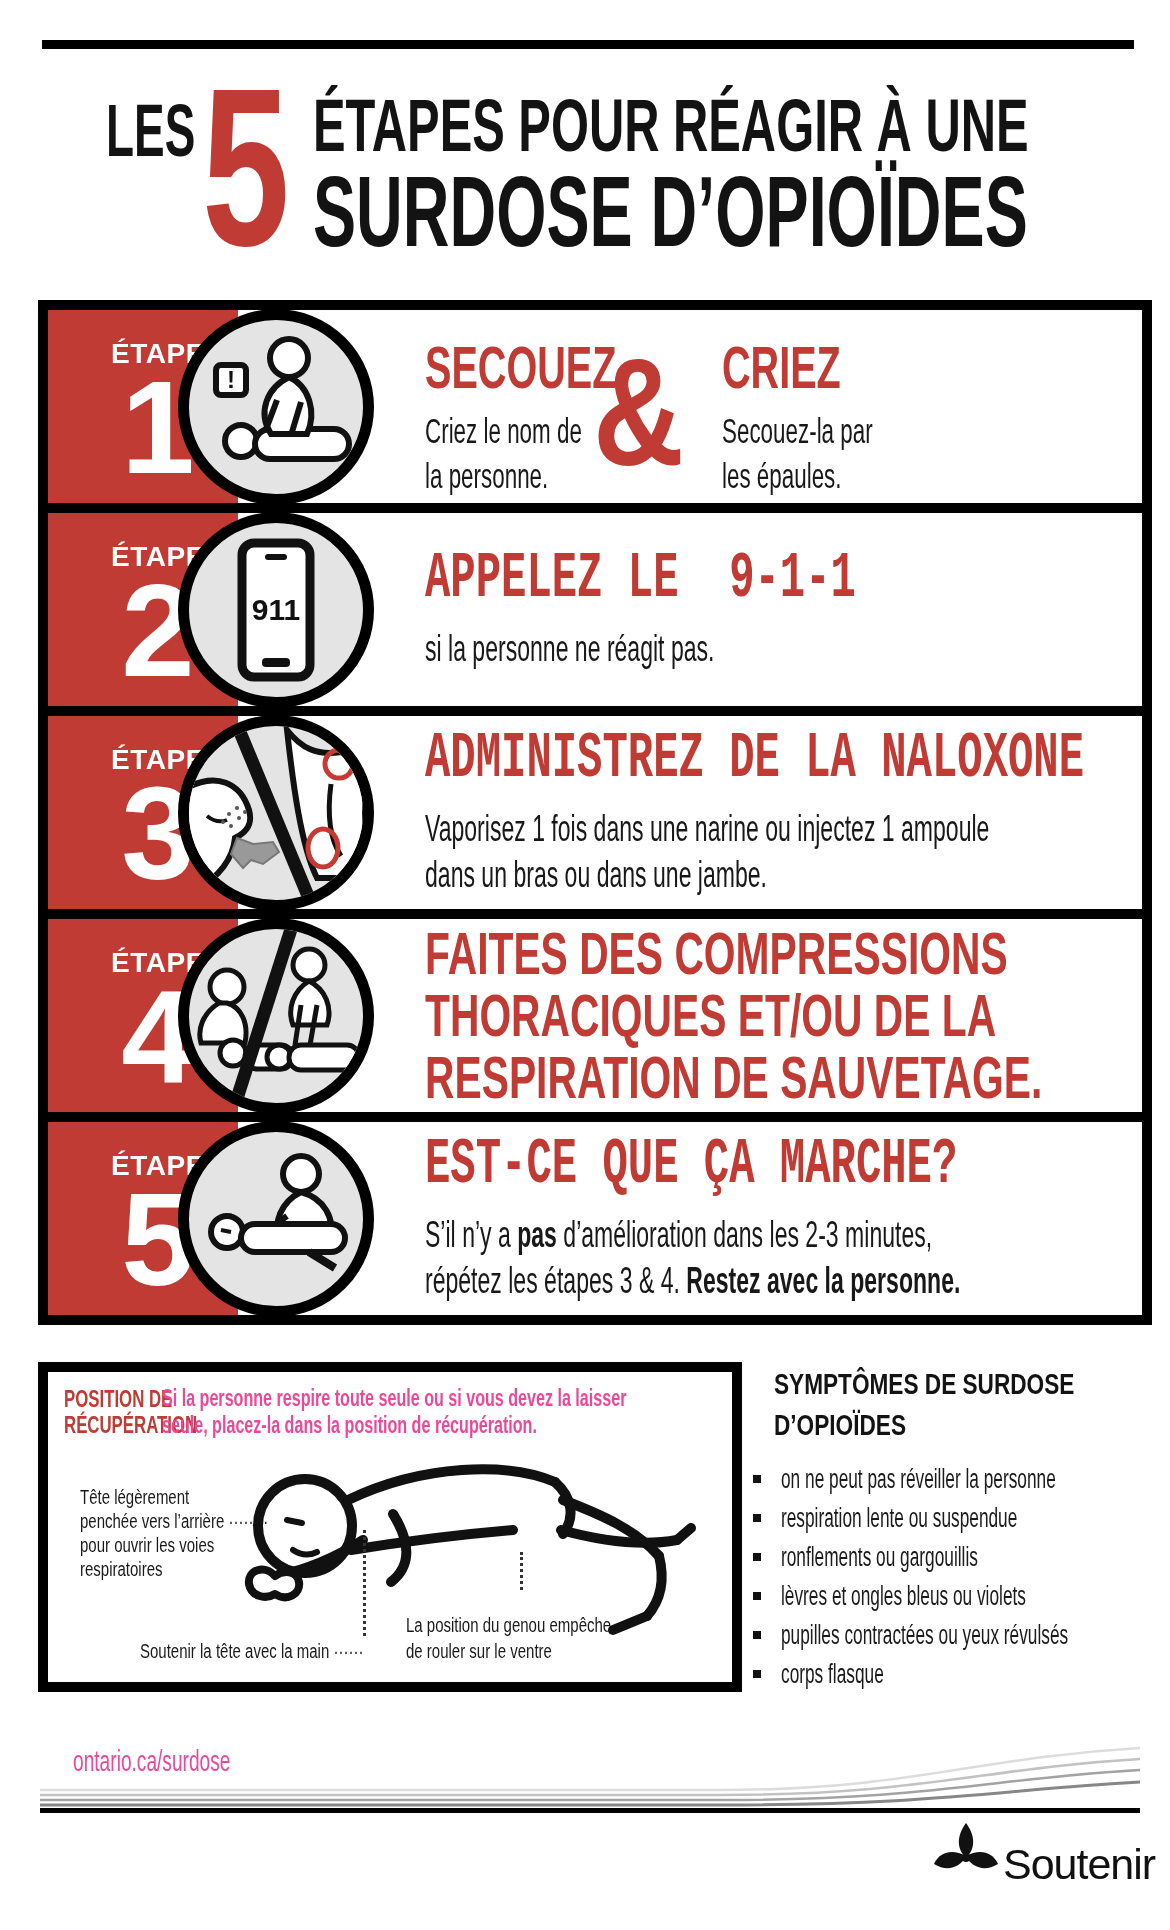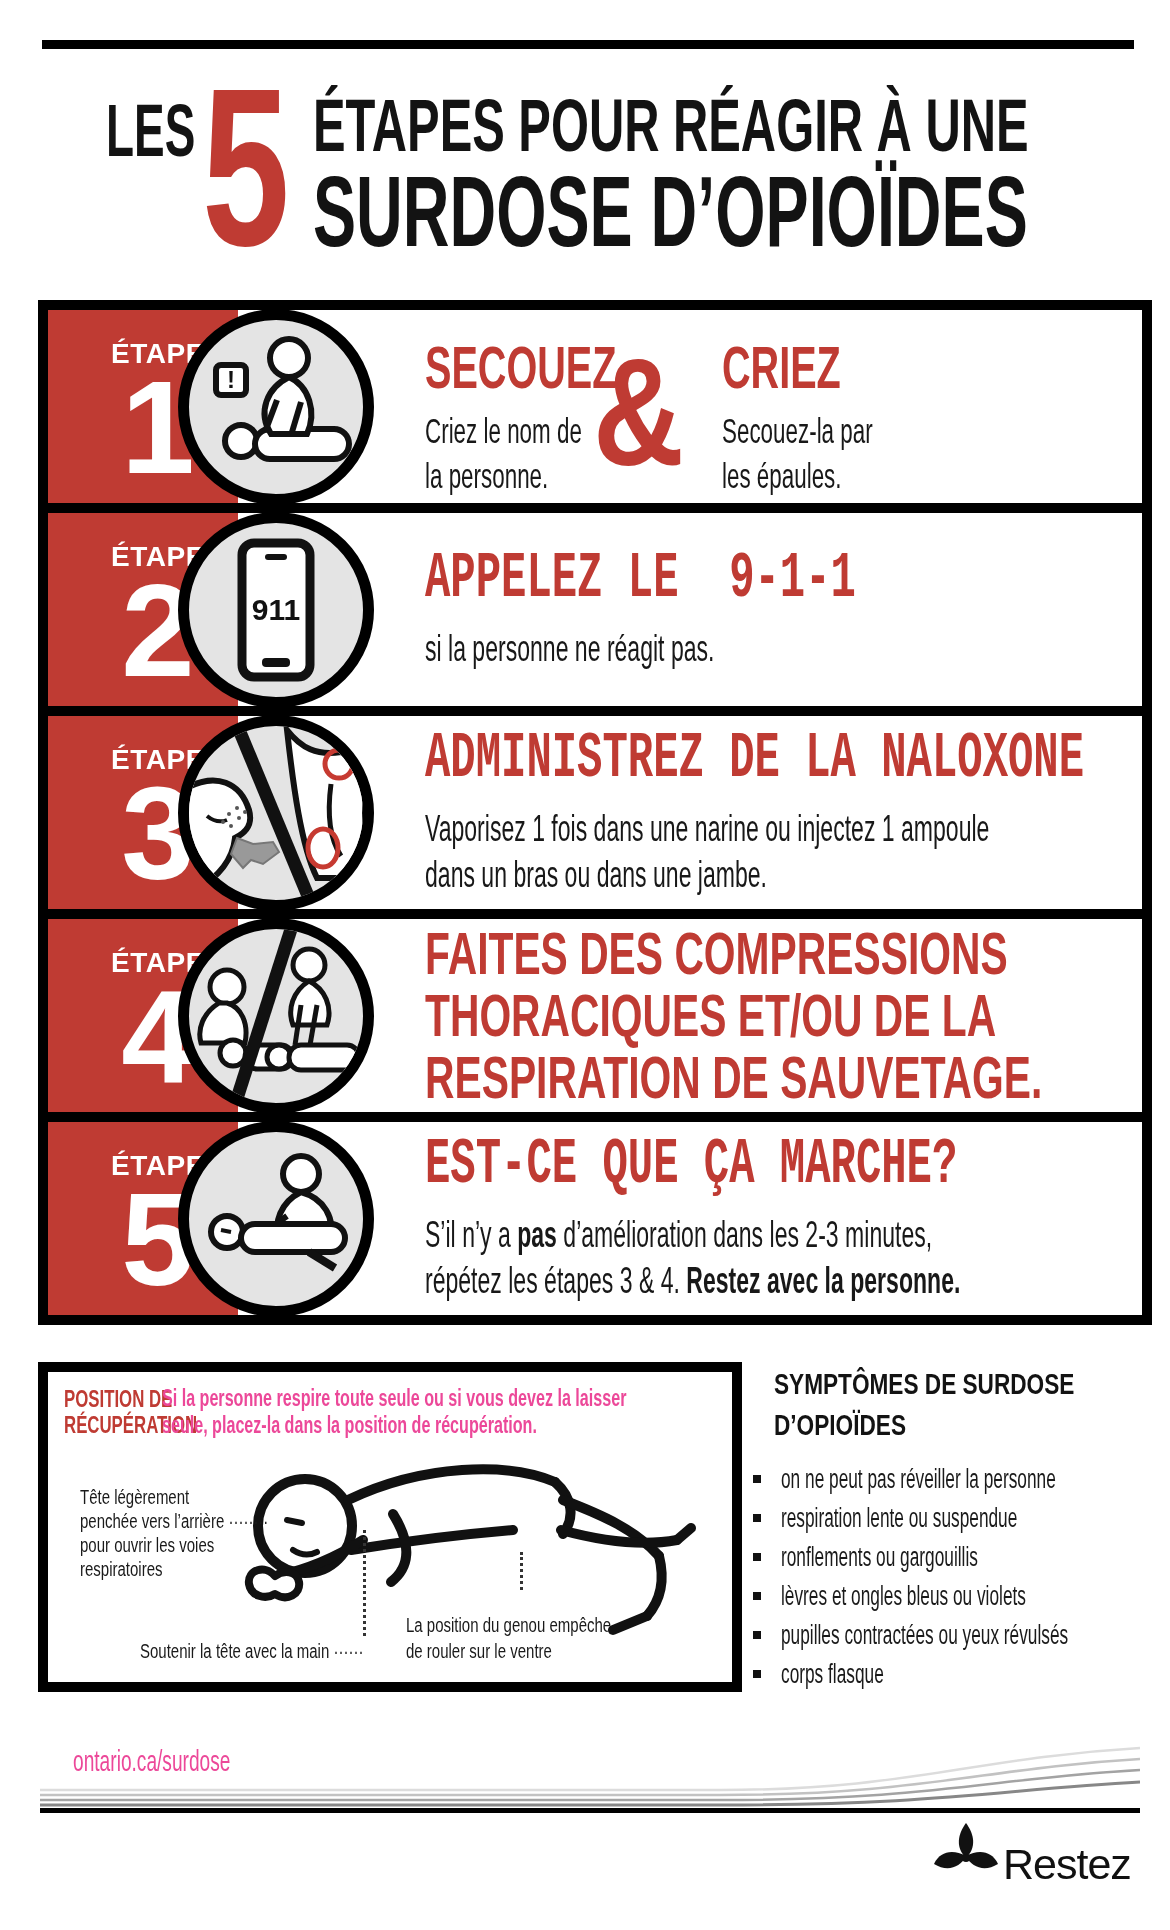--- a/index.html
+++ b/index.html
@@ -335,17 +335,17 @@
     <div class="logo">
       <svg width="66" height="68" viewBox="0 0 66 68">
         <g fill="#111">
           <path d="M33,1 C25,12 22,25 33,36 C44,25 41,12 33,1 Z"></path>
           <path d="M33,34 C20,27 7,29 1,42 C14,50 27,46 33,34 Z"></path>
           <path d="M33,34 C46,27 59,29 65,42 C52,50 39,46 33,34 Z"></path>
           <path d="M33,36 C27,46 26,56 33,66 C40,56 39,46 33,36 Z" fill="#fff"></path>
           <circle cx="33" cy="36" r="4"></circle>
         </g>
       </svg>
-      <span class="logotext">Restez</span>
+      <span class="logotext">Soutenir</span>
     </div>
   </footer>
 
 </div>
 
 </body></html>

